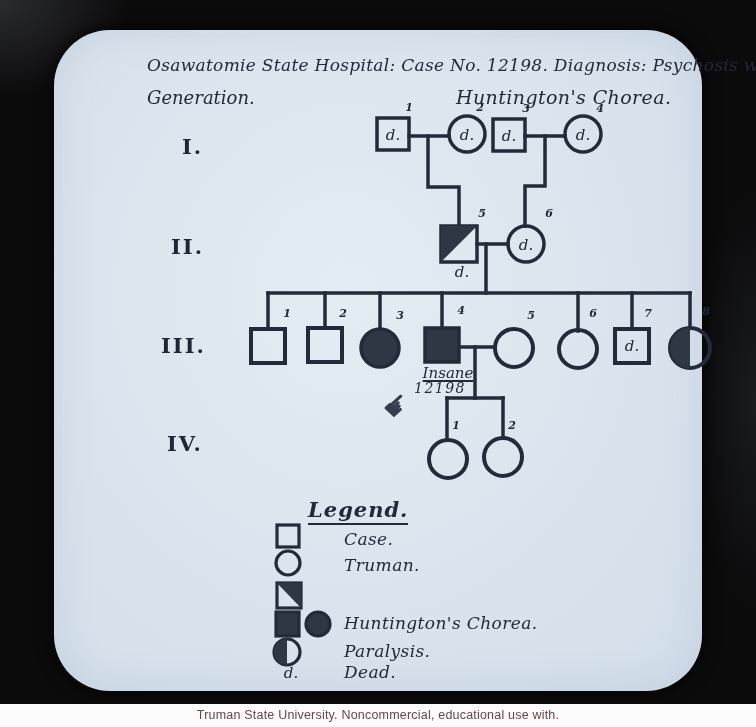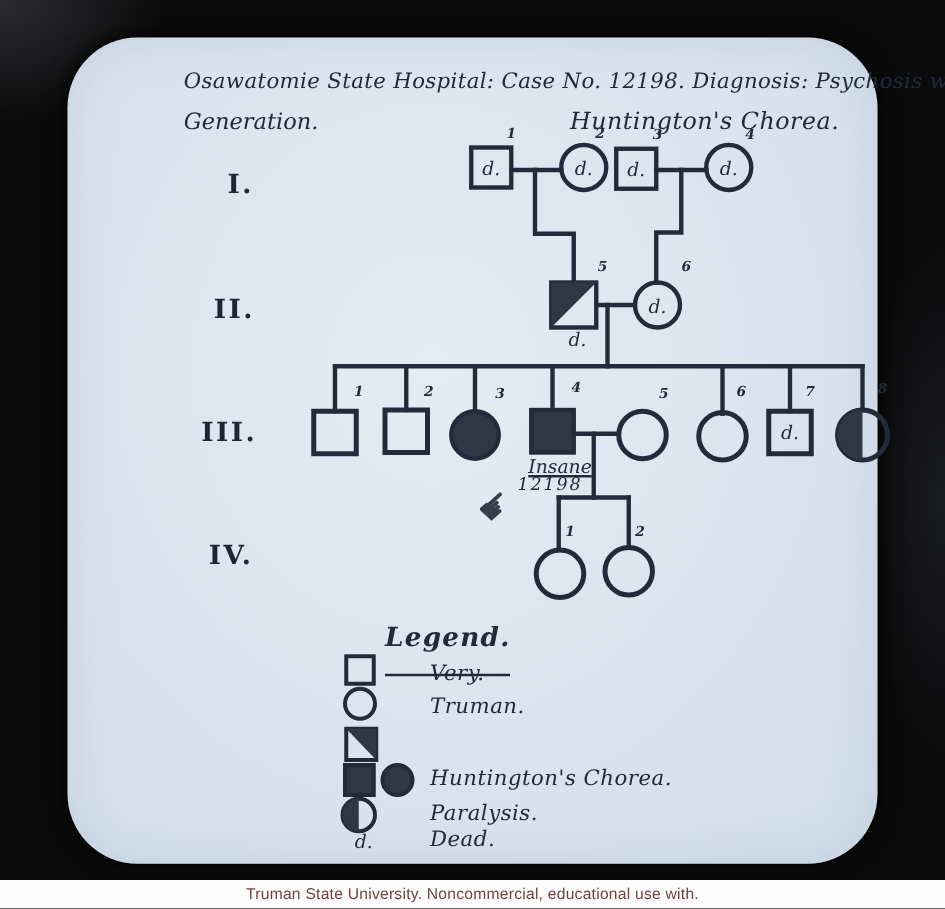--- a/index.html
+++ b/index.html
@@ -17,21 +17,21 @@
   .hand{font-family:"DejaVu Serif",serif;font-style:italic;}
   .ctr{transform:translate(-50%,-50%);}
   .title1{font-size:17px;letter-spacing:.3px;}
   .title2{font-size:19px;letter-spacing:.4px;}
   .genlbl{font-size:18px;}
   .roman{font-family:"DejaVu Serif",serif;font-weight:600;font-size:21px;letter-spacing:2px;color:#1d2635;}
   .num{font-size:11px;font-weight:600;}
   .dmark{font-size:15px;}
   .insane{font-size:15px;text-decoration:underline;text-decoration-thickness:2px;text-underline-offset:2px;}
   .caseno{font-size:14px;letter-spacing:1.5px;}
-  .legend-title{font-size:21px;font-weight:600;border-bottom:2px solid #212a39;padding-bottom:17px;letter-spacing:1px;}
+  .legend-title{font-size:21px;font-weight:600;border-bottom:2px solid #212a39;padding-bottom:1px;letter-spacing:1px;}
   .legend-item{font-size:17px;letter-spacing:.4px;}
   .manicule{font-family:"DejaVu Sans",sans-serif;font-size:30px;color:#353e4c;
     transform:rotate(-42deg);font-style:normal;}
   #credit-bar{position:absolute;left:0;top:704px;width:756px;height:23px;background:#fcfcfc;}
   #credit-text{display:block;text-align:center;line-height:23px;font-family:"Liberation Sans",sans-serif;
     font-size:12.5px;color:#6d4343;letter-spacing:.2px;}
 </style>
 </head>
 <body>
 
@@ -127,21 +127,21 @@
   <span class="t hand dmark ctr" style="left:583px;top:135px;">d.</span>
   <span class="t hand dmark ctr" style="left:462px;top:272px;">d.</span>
   <span class="t hand dmark ctr" style="left:526px;top:245px;">d.</span>
   <span class="t hand dmark ctr" style="left:632px;top:346px;">d.</span>
 
   <span class="t hand insane ctr" style="left:448px;top:373px;">Insane</span>
   <span class="t hand caseno ctr" style="left:440px;top:388px;">12198</span>
   <span class="t manicule" style="left:383px;top:388px;">☛</span>
 
   <span class="t hand legend-title" style="left:308px;top:497px;">Legend.</span>
-  <span class="t hand legend-item" style="left:344px;top:529px;">Very.</span>
+  <span class="t hand legend-item" style="left:344px;top:529px;">Case.</span>
   <span class="t hand legend-item" style="left:344px;top:555px;">Truman.</span>
   <span class="t hand legend-item" style="left:344px;top:613px;">Huntington's Chorea.</span>
   <span class="t hand legend-item" style="left:344px;top:641px;">Paralysis.</span>
   <span class="t hand legend-item" style="left:344px;top:662px;">Dead.</span>
   <span class="t hand dmark ctr" style="left:291px;top:673px;">d.</span>
 
   <div id="credit-bar">
     <span id="credit-text">Truman State University.  Noncommercial, educational use with.</span>
   </div>
 </div>

